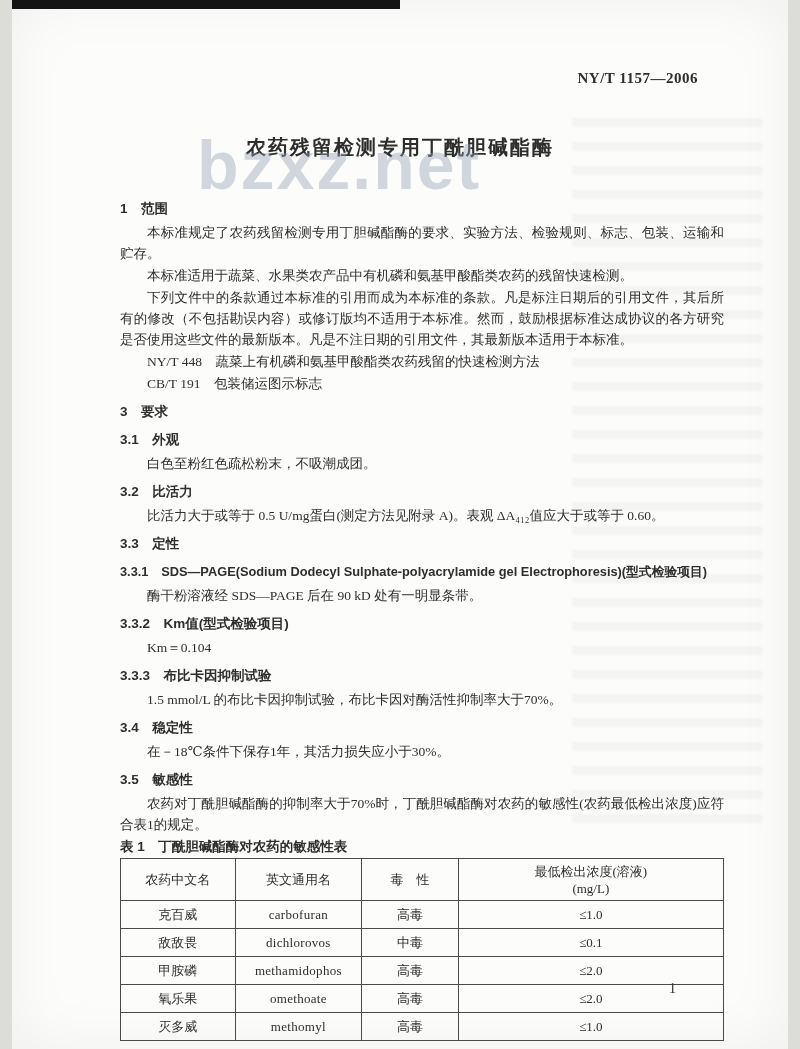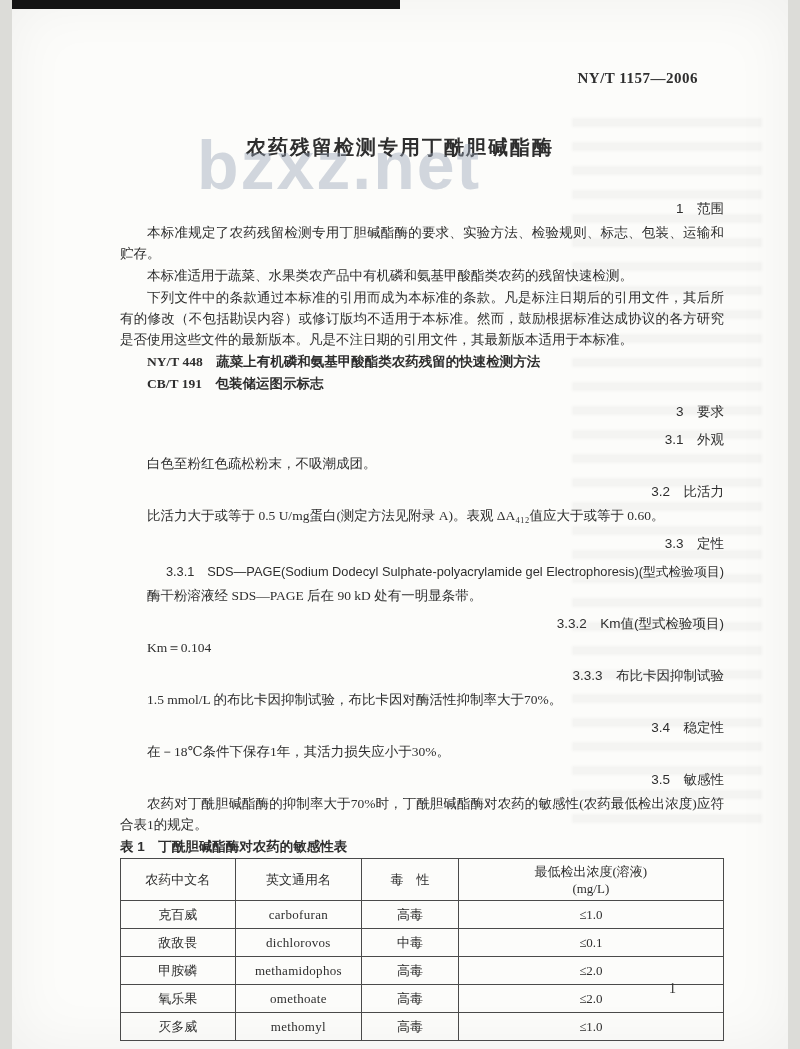--- a/index.html
+++ b/index.html
@@ -68,34 +68,33 @@
   }
   .content {
     position: absolute;
     top: 198px; left: 108px;
     width: 604px;
     font-size: 13.5px;
     line-height: 21px;
   }
   .h {
     font-family: "Liberation Sans", "DejaVu Sans", sans-serif;
-    font-weight: normal;
+    font-weight: bold;
     font-size: 13.5px;
     margin: 7px 0 3px;
     line-height: 21px;
-    text-align: right;
   }
   .h.first { margin-top: 0; }
   .h.long { font-size: 12.8px; }
   .content p {
     margin: 1px 0;
     text-indent: 2em;
     text-align: justify;
   }
-  .ref { margin: 0; font-weight: bold; }
+  .ref { margin: 0; }
   .caption {
     text-align: center;
     font-family: "Liberation Sans", "DejaVu Sans", sans-serif;
     font-weight: bold;
     font-size: 13.5px;
     margin: 13px 0 7px;
     text-indent: 0 !important;
   }
   .tbl {
     width: 100%;

